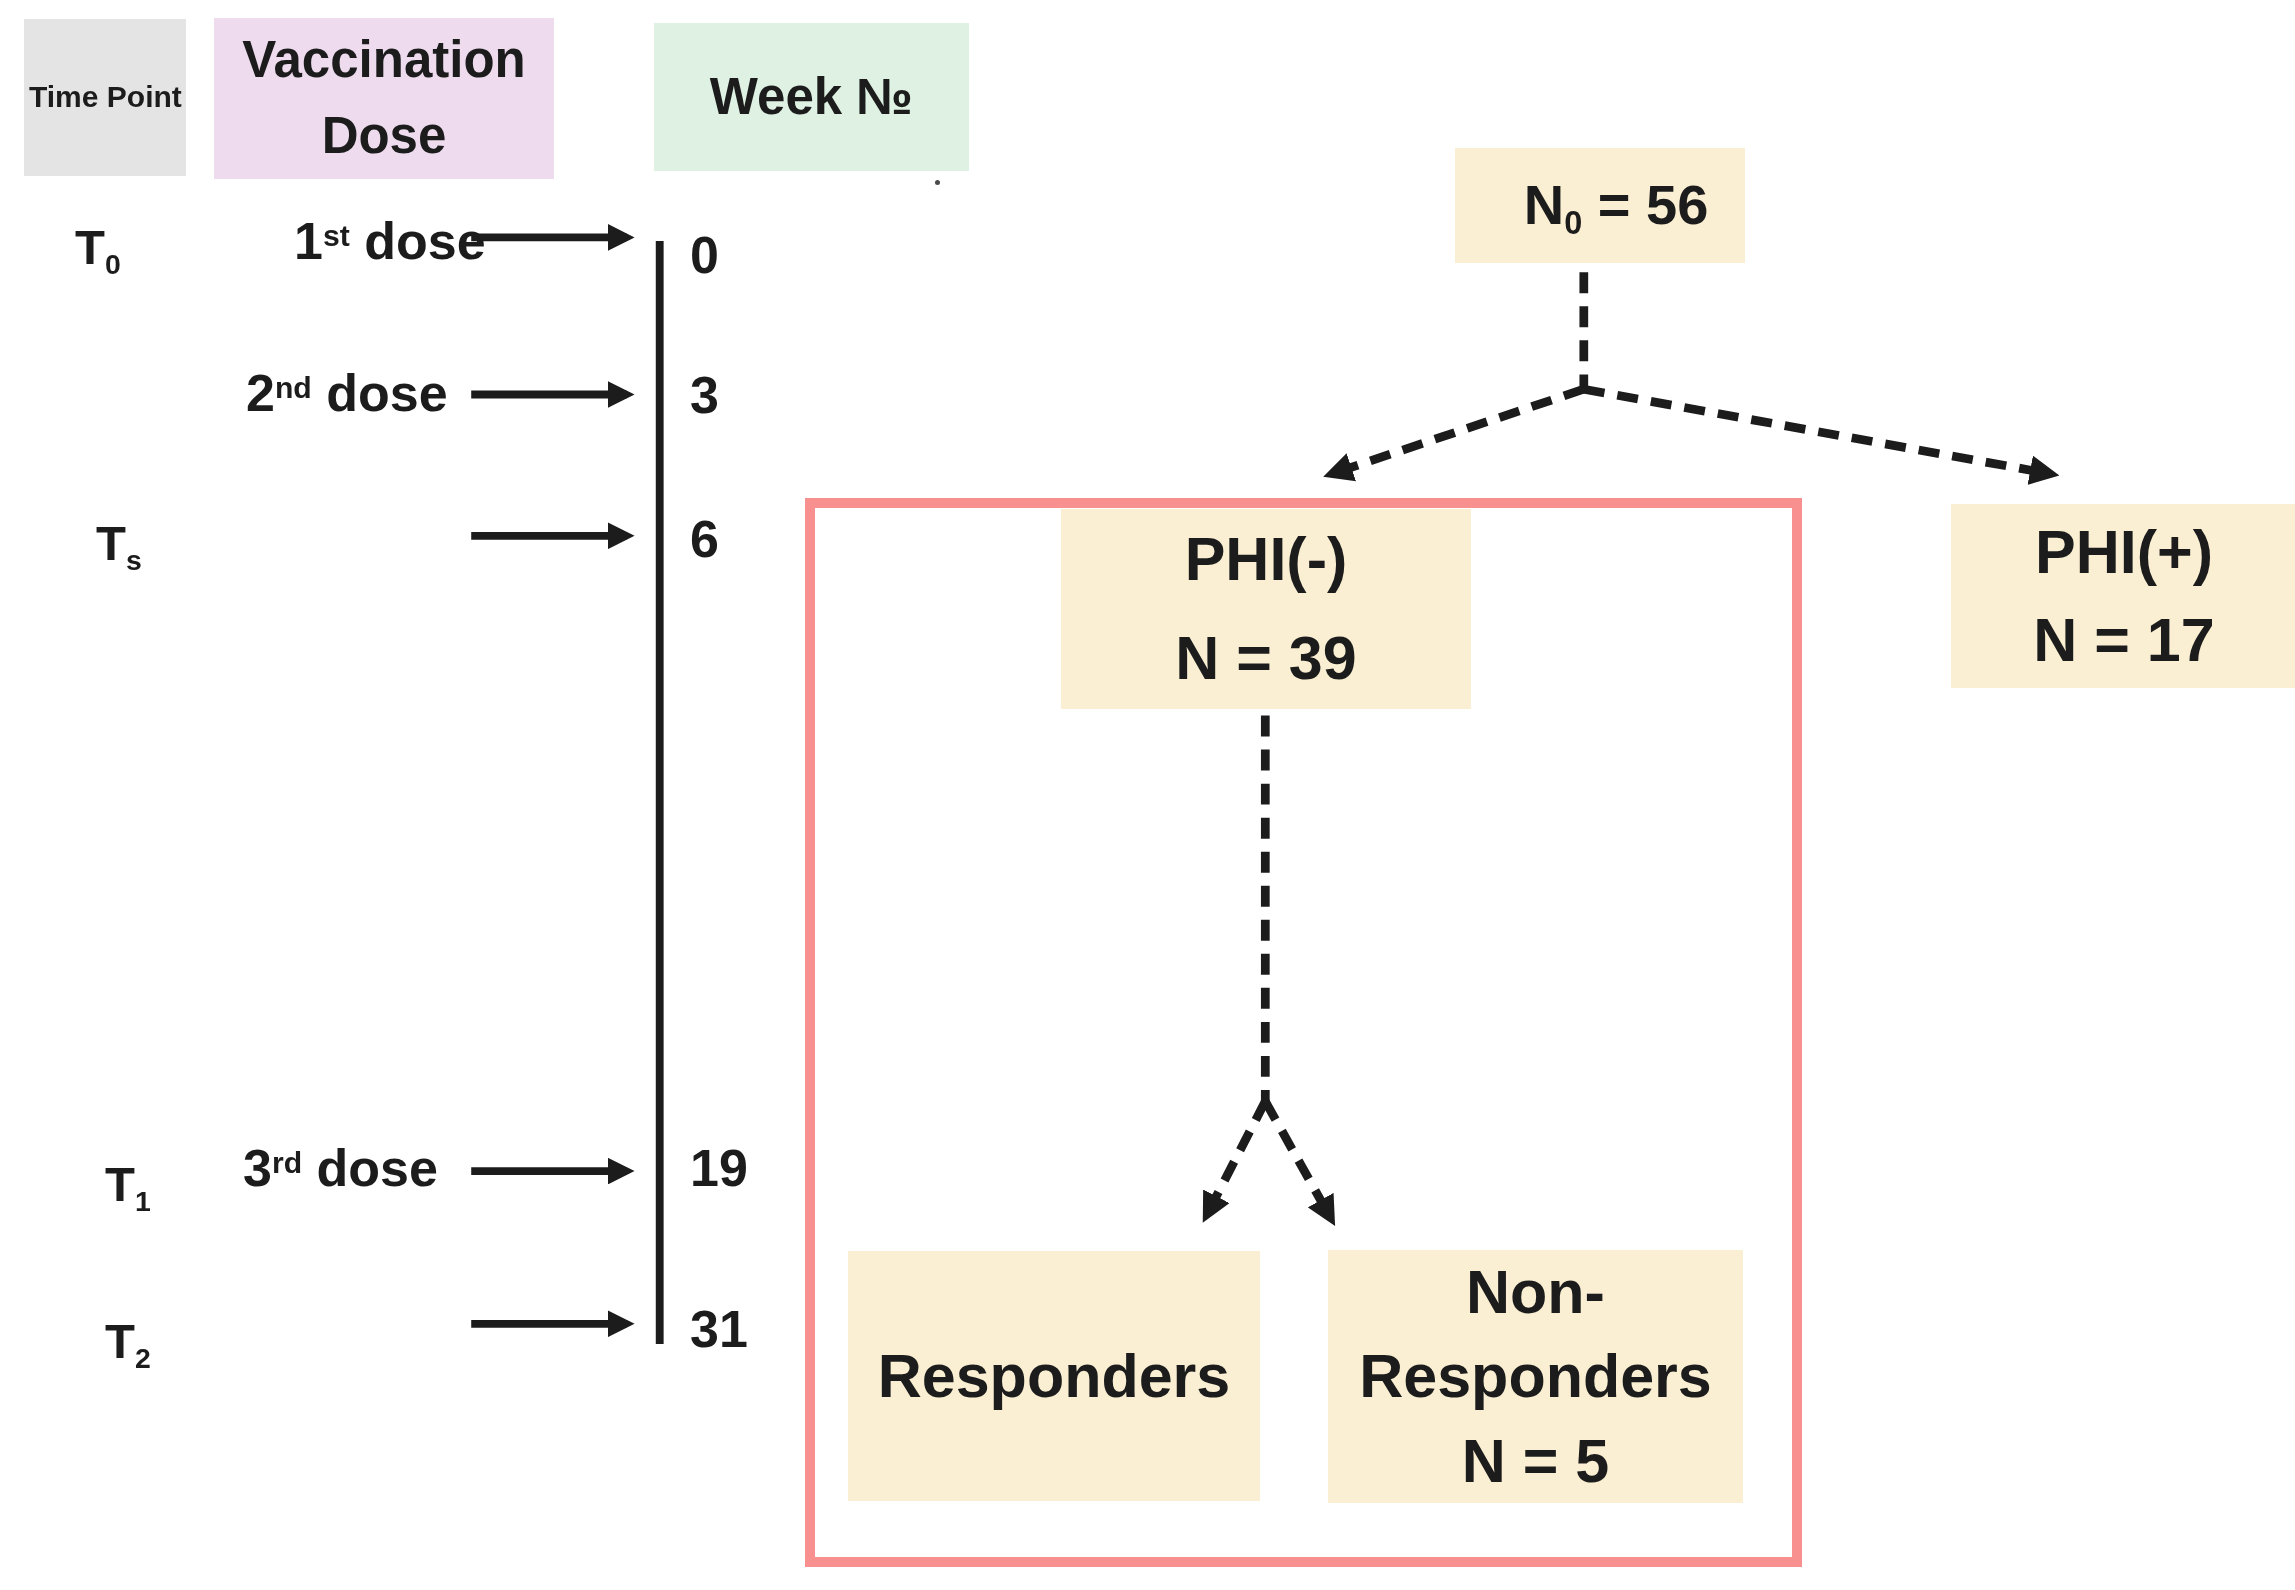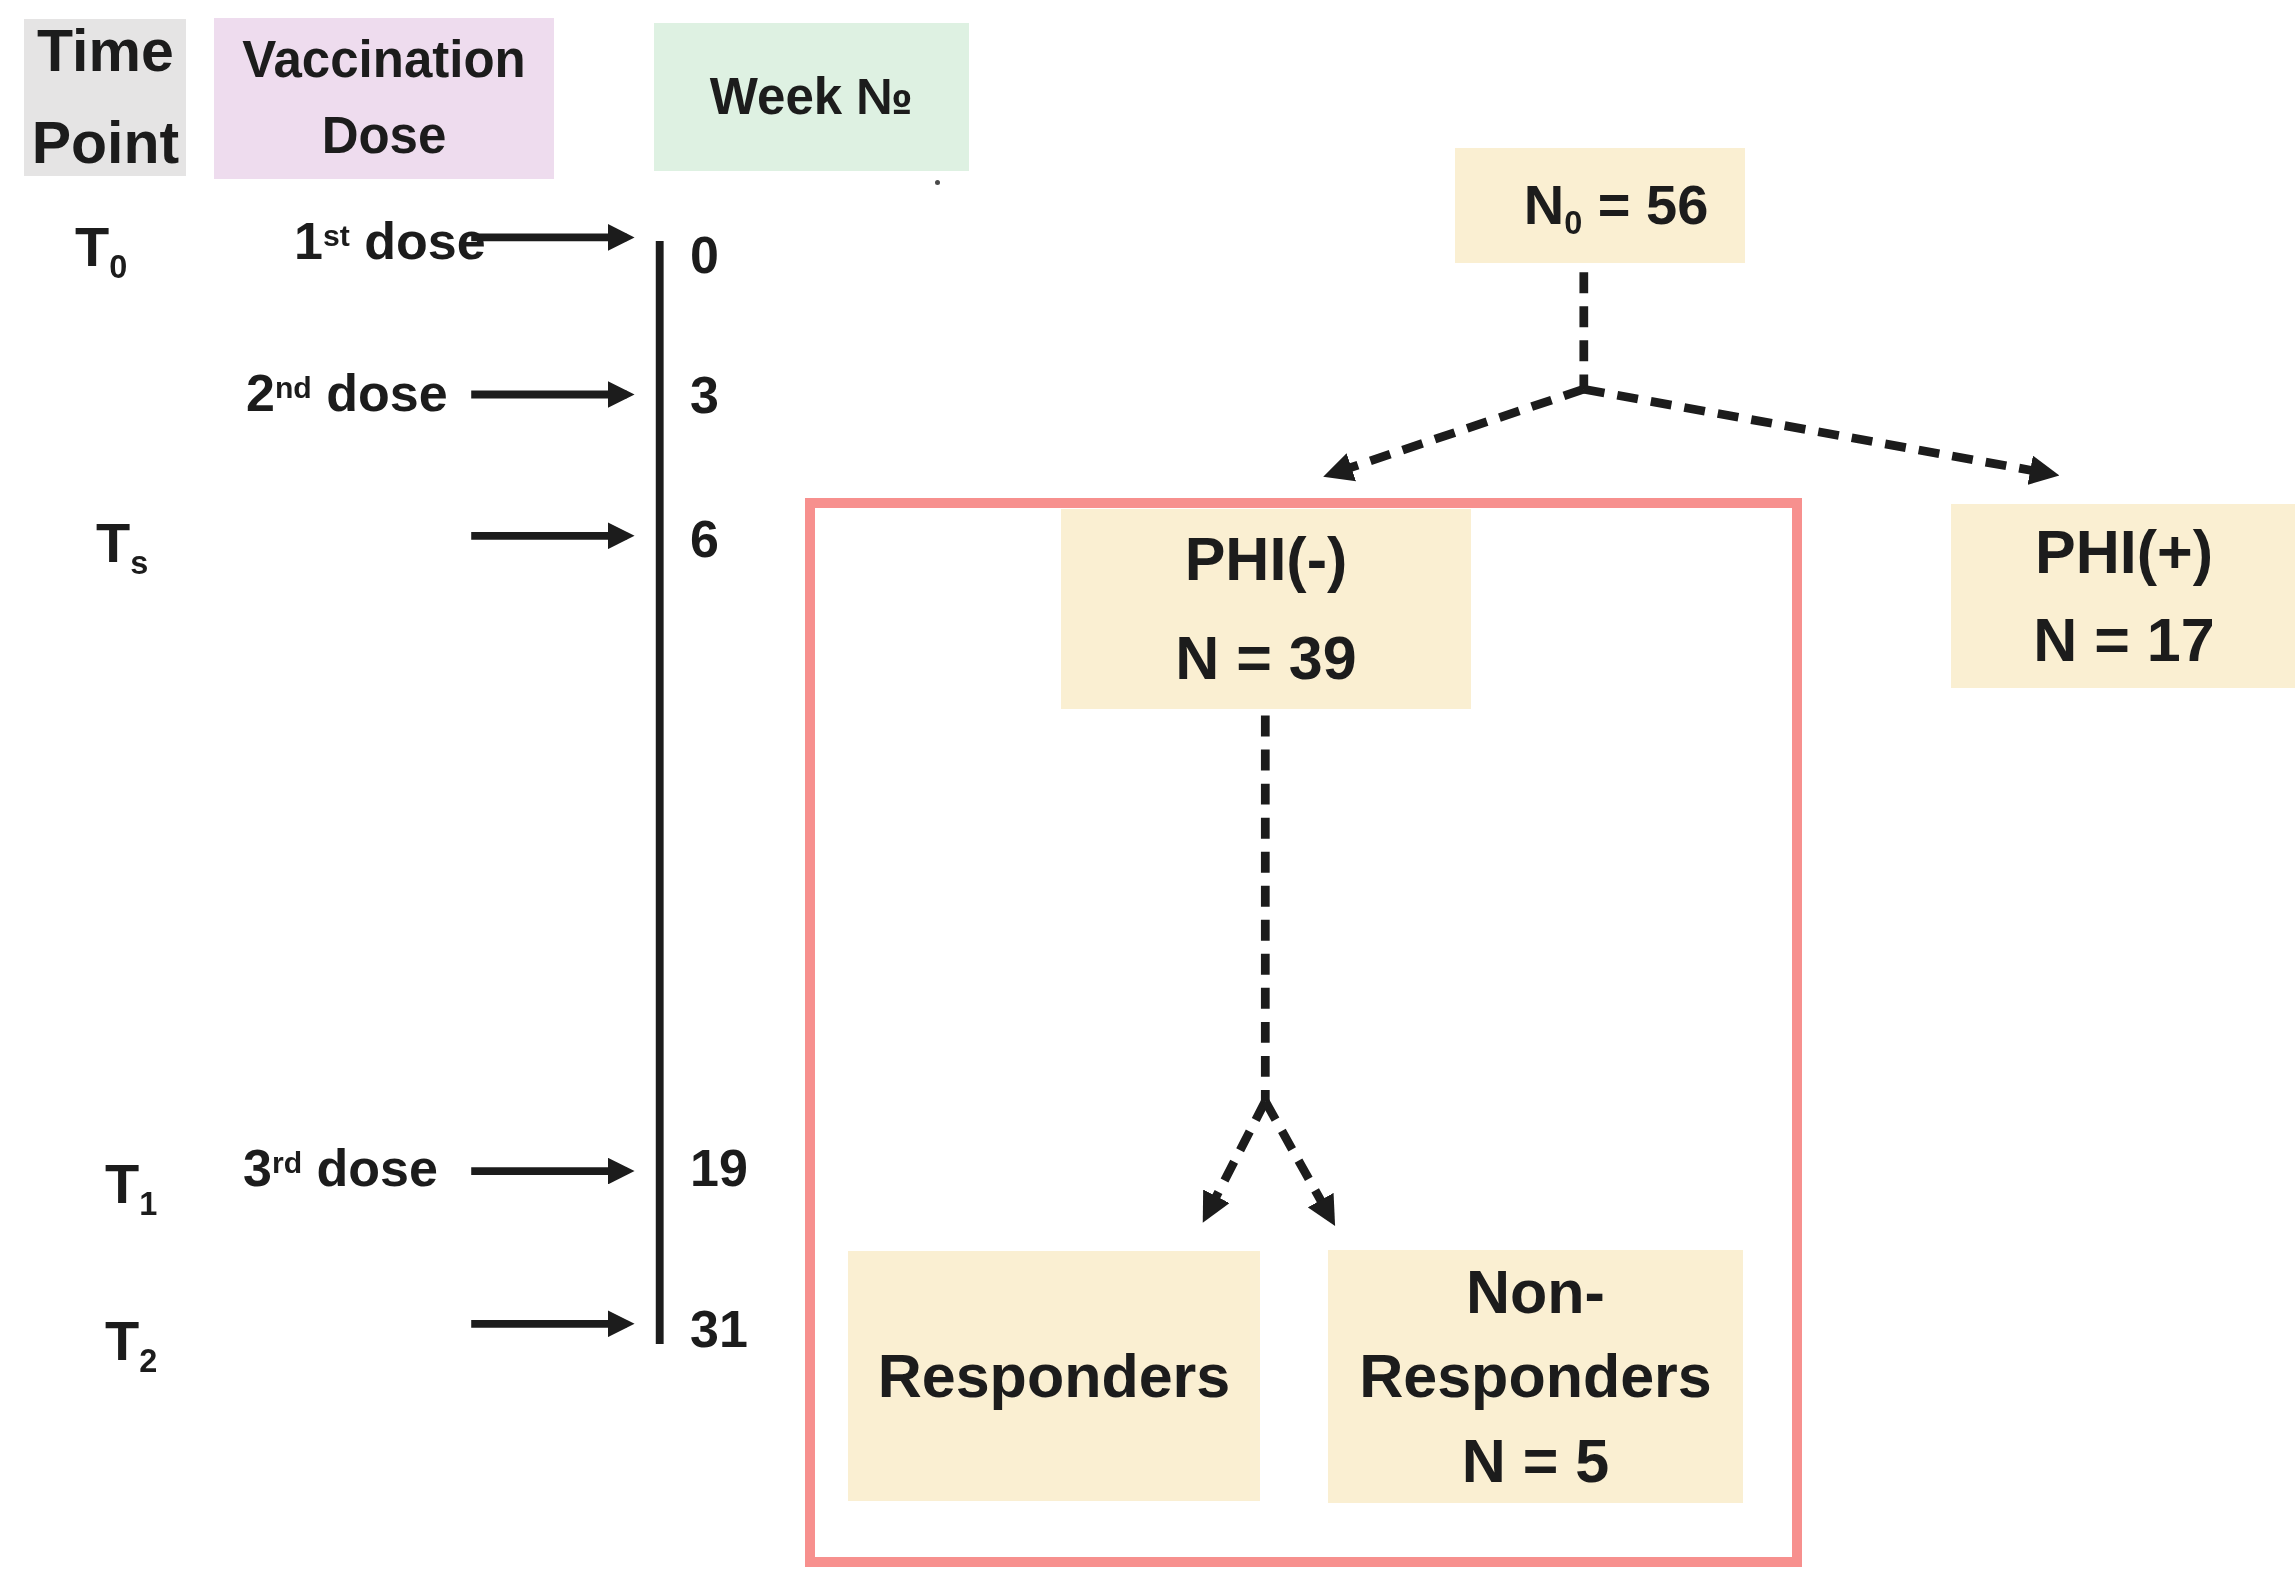--- a/index.html
+++ b/index.html
@@ -6,25 +6,25 @@
   .canvas {
     position:relative; width:2295px; height:1590px; overflow:hidden;
     font-family:"Liberation Sans","DejaVu Sans",sans-serif;
     font-weight:700; color:var(--ink,#1c1c1c); background:#ffffff;
   }
   
   .hdr {
     position:absolute; display:flex; align-items:center; justify-content:center;
     text-align:center; font-size:51px; line-height:1.5;
   }
-  .hdr-gray   { background:var(--header-gray); font-size:59px; line-height:1.55; }
+  .hdr-gray   { background:var(--header-gray); font-size:30px; line-height:1.55; }
   .hdr-purple { background:var(--header-purple); }
   .hdr-green  { background:var(--header-green); }
   
-  .tlabel { position:absolute; transform:translateY(-50%); font-size:56px; }
+  .tlabel { position:absolute; transform:translateY(-50%); font-size:49px; }
   .tlabel sub { font-size:58%; vertical-align:-0.35em; }
   .dose { position:absolute; transform:translateY(-50%); font-size:52px; white-space:pre; }
   .dose sup { font-size:58%; vertical-align:0.42em; }
   .week { position:absolute; transform:translateY(-50%); font-size:52px; }
   
   .node {
     position:absolute; background:var(--node-cream);
     display:flex; flex-direction:column; align-items:center; justify-content:center;
     text-align:center; font-size:61px; line-height:1.5;
   }

